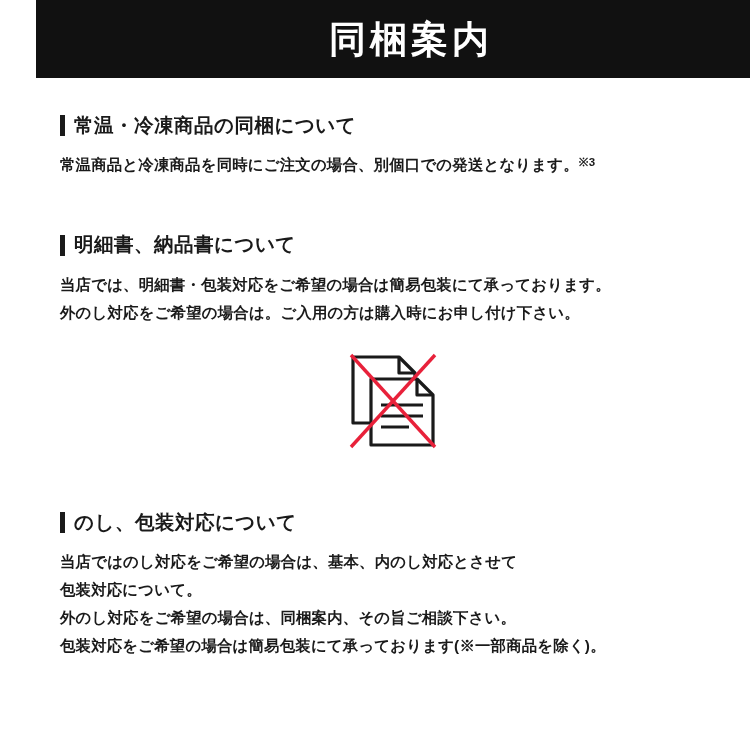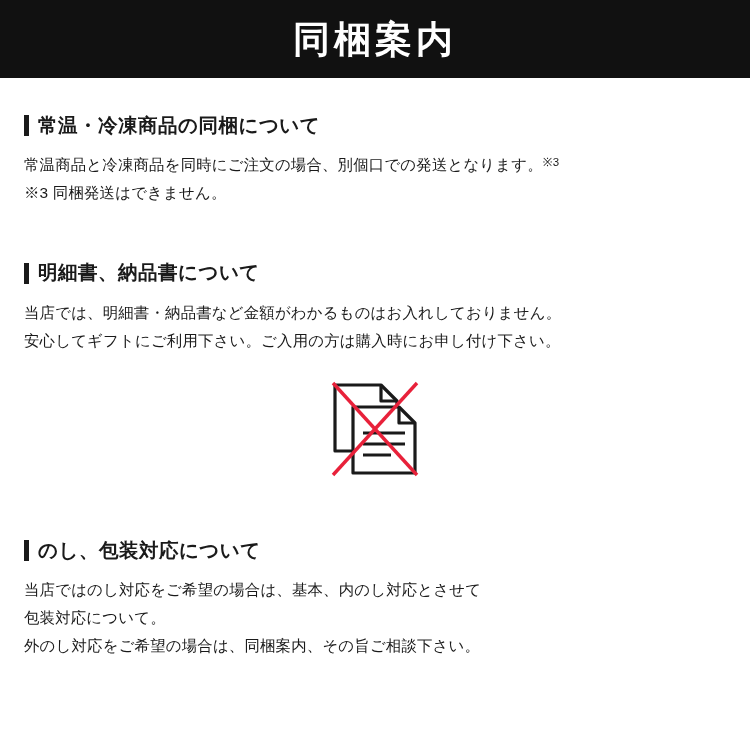--- a/index.html
+++ b/index.html
@@ -12,20 +12,21 @@
     background: #ffffff;
     font-family: "Liberation Sans", sans-serif;
     color: #1a1a1a;
     overflow: hidden;
   }
   .page {
     position: relative;
     width: 750px;
     height: 585px;
     box-sizing: border-box;
+    padding-left: 36px;
   }
   .header-bar {
     width: 750px;
     height: 78px;
     background: #111111;
     display: flex;
     align-items: center;
     justify-content: center;
   }
   .header-title {
@@ -64,20 +65,21 @@
     line-height: 1.2;
   }
   .body-text {
     font-size: 15.4px;
     line-height: 1.82;
     letter-spacing: 0.2px;
     color: #1a1a1a;
   }
   .body-text p {
     margin: 0;
+    font-weight: bold;
   }
   .sup-note {
     font-size: 11.5px;
     vertical-align: top;
     position: relative;
     top: 1px;
   }
   .figure-wrap {
     margin-top: 18px;
     display: flex;
@@ -101,32 +103,31 @@
 
   <div class="content">
 
     <div class="section first">
       <div class="section-heading">
         <span class="bar-mark"></span>
         <span class="section-title">常温・冷凍商品の同梱について</span>
       </div>
       <div class="body-text">
         <p><span>常温商品と冷凍商品を同時にご注文の場合、別個口での発送となります。</span><span class="sup-note">※3</span></p>
-        <p>※3 同梱発送はできません。</p>
       </div>
     </div>
 
     <div class="section">
       <div class="section-heading">
         <span class="bar-mark"></span>
         <span class="section-title">明細書、納品書について</span>
       </div>
       <div class="body-text">
-        <p>当店では、明細書・納品書など金額がわかるものはお入れしておりません。</p>
-        <p>安心してギフトにご利用下さい。ご入用の方は購入時にお申し付け下さい。</p>
+        <p>当店では、明細書・包装対応をご希望の場合は簡易包装にて承っております。</p>
+        <p>外のし対応をご希望の場合は。ご入用の方は購入時にお申し付け下さい。</p>
       </div>
       <div class="figure-wrap">
         <svg class="doc-icon" width="112" height="112" viewBox="0 0 112 112" xmlns="http://www.w3.org/2000/svg">
 
           <path d="M16 12 H62 L78 28 V78 H16 Z" fill="#ffffff" stroke="#1a1a1a" stroke-width="3.2" stroke-linejoin="round"></path>
           <path d="M62 12 V28 H78" fill="none" stroke="#1a1a1a" stroke-width="3.2" stroke-linejoin="round"></path>
 
           <path d="M34 34 H80 L96 50 V100 H34 Z" fill="#ffffff" stroke="#1a1a1a" stroke-width="3.2" stroke-linejoin="round"></path>
           <path d="M80 34 V50 H96" fill="none" stroke="#1a1a1a" stroke-width="3.2" stroke-linejoin="round"></path>
 
@@ -142,17 +143,18 @@
 
     <div class="section section-nosh">
       <div class="section-heading">
         <span class="bar-mark"></span>
         <span class="section-title">のし、包装対応について</span>
       </div>
       <div class="body-text">
         <p>当店ではのし対応をご希望の場合は、基本、内のし対応とさせて</p>
         <p>包装対応について。</p>
         <p>外のし対応をご希望の場合は、同梱案内、その旨ご相談下さい。</p>
+        <p>包装対応をご希望の場合は簡易包装にて承っております(※一部商品を除く)。</p>
       </div>
     </div>
 
   </div>
 </div>
 
 </body></html>

